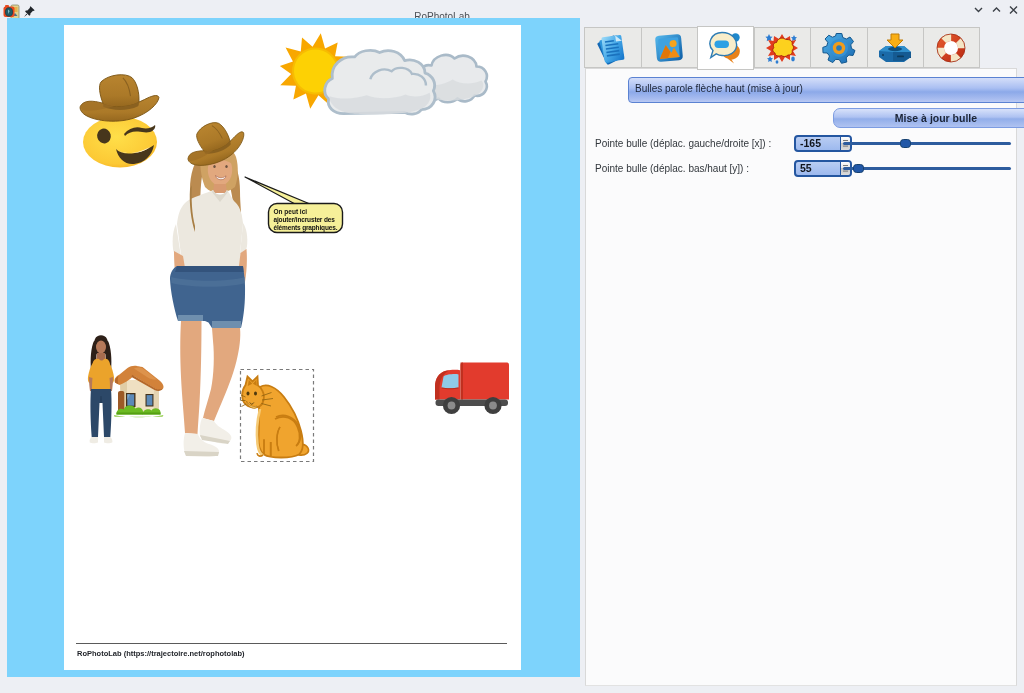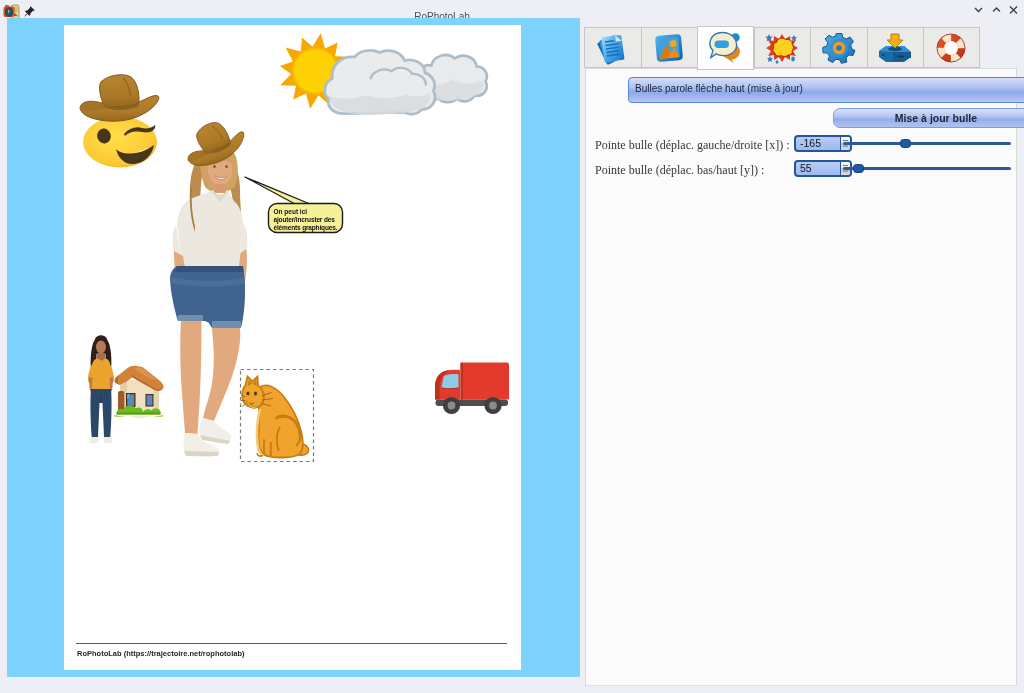--- a/index.html
+++ b/index.html
@@ -15,22 +15,22 @@
 .tab svg { position:absolute; left:50%; top:50%; transform:translate(-50%,-50%); }
 #combo { position:absolute; left:8px; top:8px; width:417px; height:26px; border:1px solid #5b82d2; border-radius:4px;
   background:linear-gradient(#d4def9, #aabff2 42%, #8ca9e9 58%, #a9bdf0 88%, #b9c9f3);margin-left:34px; }
 #combo span { position:absolute; left:6px; top:4.5px; font-size:10px; color:#1b2436; }
 #combo .dd { position:absolute; right:2px; top:2px; width:13px; height:16px; border:1px solid #5a5a5a; background:linear-gradient(#ffffff,#dfe3ee 55%,#aab6d2); }
 #combo .dd:after { content:""; position:absolute; left:2px; top:5px; border:4px solid transparent; border-top:5px solid #555; }
 .btn { position:absolute; top:39px; height:20px; border:1px solid #7c9ce2; border-radius:7px; font-size:10.5px; text-align:center; line-height:19px;
   background:linear-gradient(#d8e2fa, #aec2f2 45%, #92aeea 55%, #b0c3f1); }
 #btn1 { left:8px; width:204px; color:#96a3ba; }
 #btn2 { left:219px; width:206px; color:#1b2436; font-weight:bold;margin-left:28px; }
-.lbl { position:absolute; left:9px; font-size:12px; color:#32373c;font-family:Liberation Serif, serif; }
-.spin { position:absolute; left:208px; width:58px; height:17px; background:linear-gradient(#b9cdf3,#9db9ee); border:2px solid #2456a0; border-radius:4px; font-size:10.5px; color:#10151c; }
+.lbl { position:absolute; left:9px; font-size:10px; color:#32373c; }
+.spin { position:absolute; left:208px; width:58px; height:17px; background:linear-gradient(#b9cdf3,#9db9ee); border:2px solid #2456a0; border-radius:4px; font-size:10.5px; color:#10151c;font-weight:bold; }
 .spin i { position:absolute; right:0px; top:0px; width:10px; height:13px; background:linear-gradient(#fdfdfd 0%,#e8e8e8 45%,#c4c4c4 50%,#dcdcdc 100%); border-left:1.5px solid #2456a0; border-radius:0 2px 2px 0; font-style:normal; }
 .spin i:before { content:""; position:absolute; left:2px; top:2.8px; width:5px; height:1.4px; background:#7a7a7a; box-shadow:0 5.6px 0 #7a7a7a; }
 .spin span { position:absolute; left:4px; top:0px; }
 .slider { position:absolute; left:257px; width:168px; height:17px; }
 .slider .track { position:absolute; left:0; right:0; top:7px; height:3px; background:#2d5c9e; border-radius:2px; }
 .slider .handle { position:absolute; top:3.5px; width:11px; height:9px; background:#2157a7; border:1px solid #15406f; border-radius:3.5px; }
 </style>
 </head>
 <body>
 <div id="titlebar">

